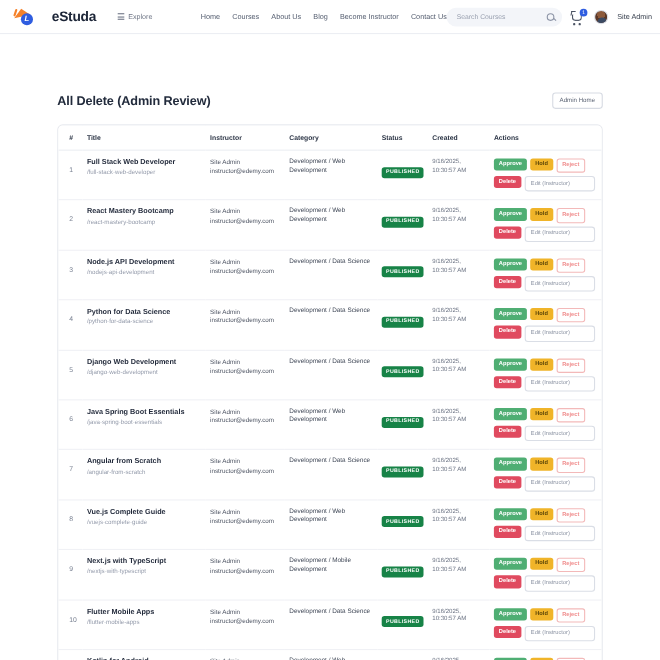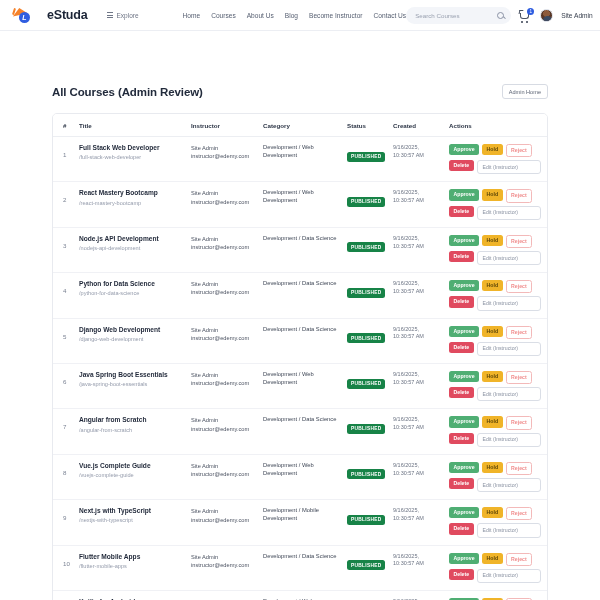--- a/index.html
+++ b/index.html
@@ -206,21 +206,21 @@
         <span class="cart-badge">1</span>
       </div>
       <div class="avatar"></div>
       <span class="user-name">Site Admin</span>
       <span class="caret"></span>
     </div>
   </div>
 
   <div class="content">
     <div class="title-row">
-      <div class="page-title">All Courses (Admin Review)</div>
+      <div class="page-title">All Delete (Admin Review)</div>
       <button class="admin-home-btn">Admin Home</button>
     </div>
 
     <div class="card">
       <table>
         <thead>
           <tr>
             <th class="col-num">#</th>
             <th class="col-title">Title</th>
             <th class="col-instr">Instructor</th>

